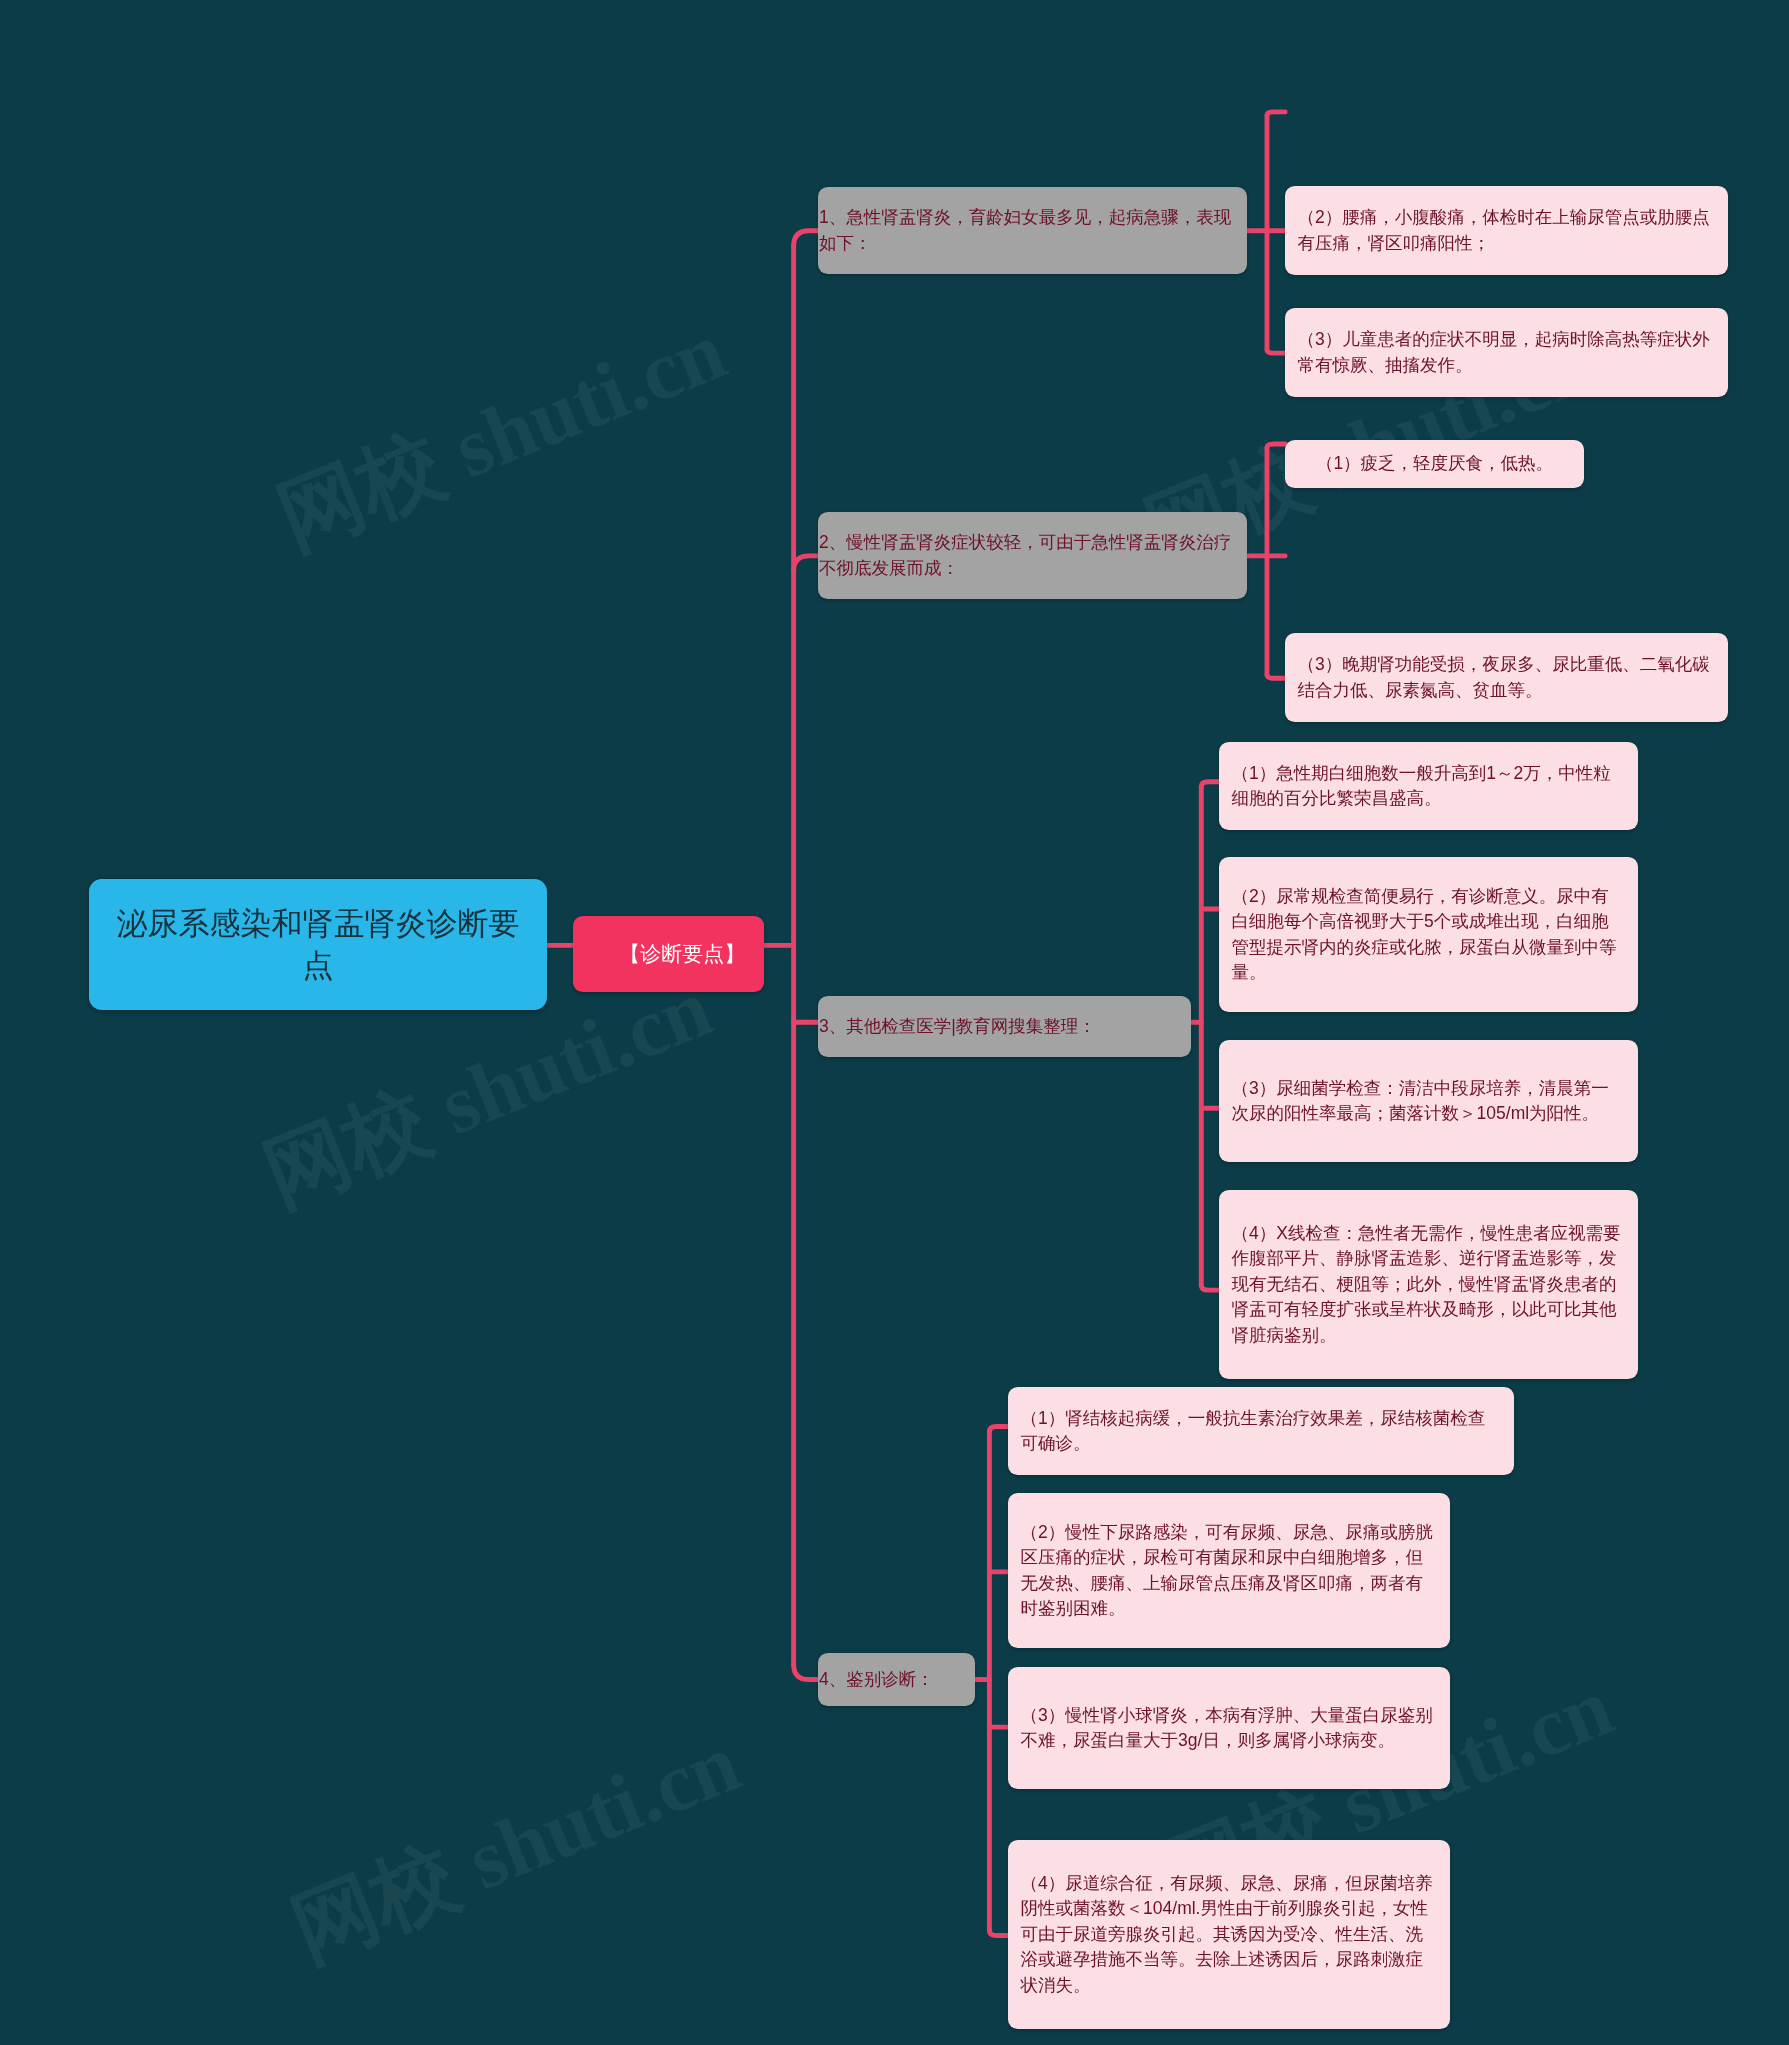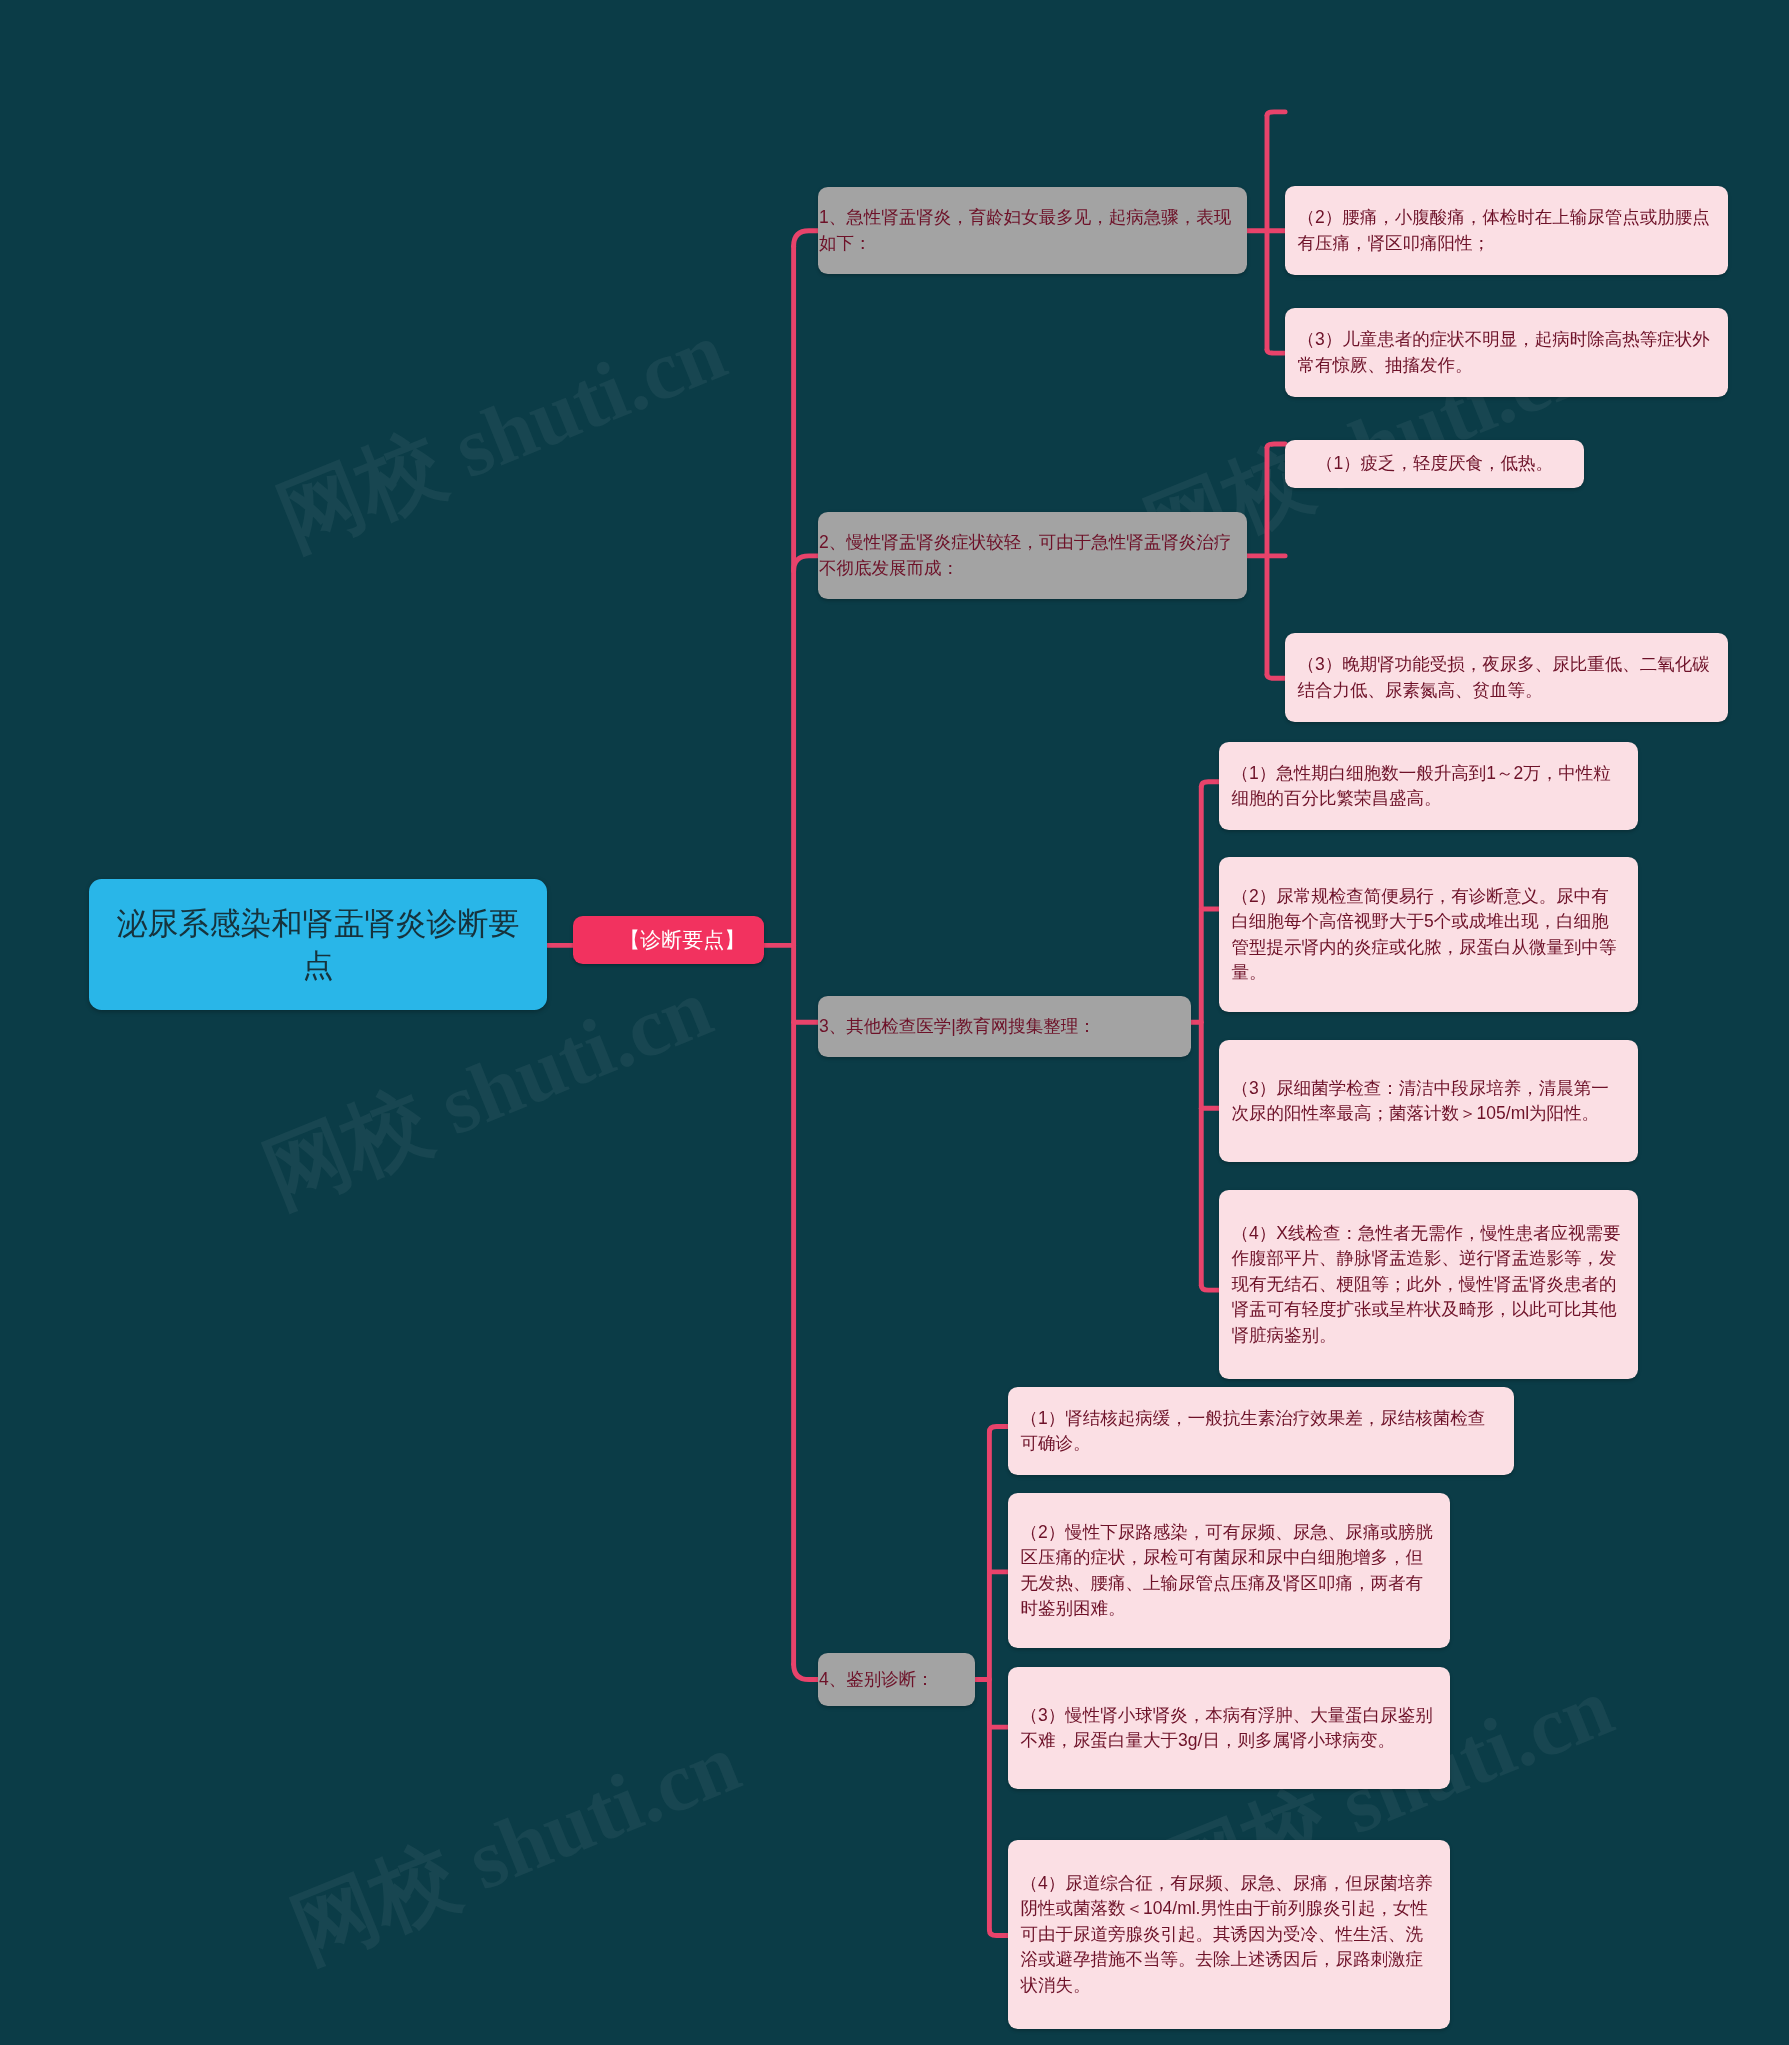--- a/index.html
+++ b/index.html
@@ -127,21 +127,21 @@
       <path d="M1415,2248 L1442,2248"></path>
       <path d="M1415,2470 L1442,2470"></path>
       <path d="M1415,2760 Q1415,2768 1425,2768 L1442,2768"></path>
     </g>
   </svg>
 
   <div class="node root" style="left:89px;top:879px;width:458px;height:131px;">
     <span class="txt">泌尿系感染和肾盂肾炎诊断要点</span>
   </div>
 
-  <div class="node cat" style="left:573px;top:916px;width:191px;height:48px;padding-left:40px;">
+  <div class="node cat" style="left:573px;top:916px;width:191px;height:76px;padding-left:40px;">
     <span class="txt">【诊断要点】</span>
   </div>
 
   <div class="node branch" style="left:818px;top:187px;width:429px;height:87px;">
     <span class="txt">1、急性肾盂肾炎，育龄妇女最多见，起病急骤，表现如下：</span>
   </div>
   <div class="node leaf" style="left:1285px;top:186px;width:443px;height:89px;">
     <span class="txt">（2）腰痛，小腹酸痛，体检时在上输尿管点或肋腰点有压痛，肾区叩痛阳性；</span>
   </div>
   <div class="node leaf" style="left:1285px;top:308px;width:443px;height:89px;">

